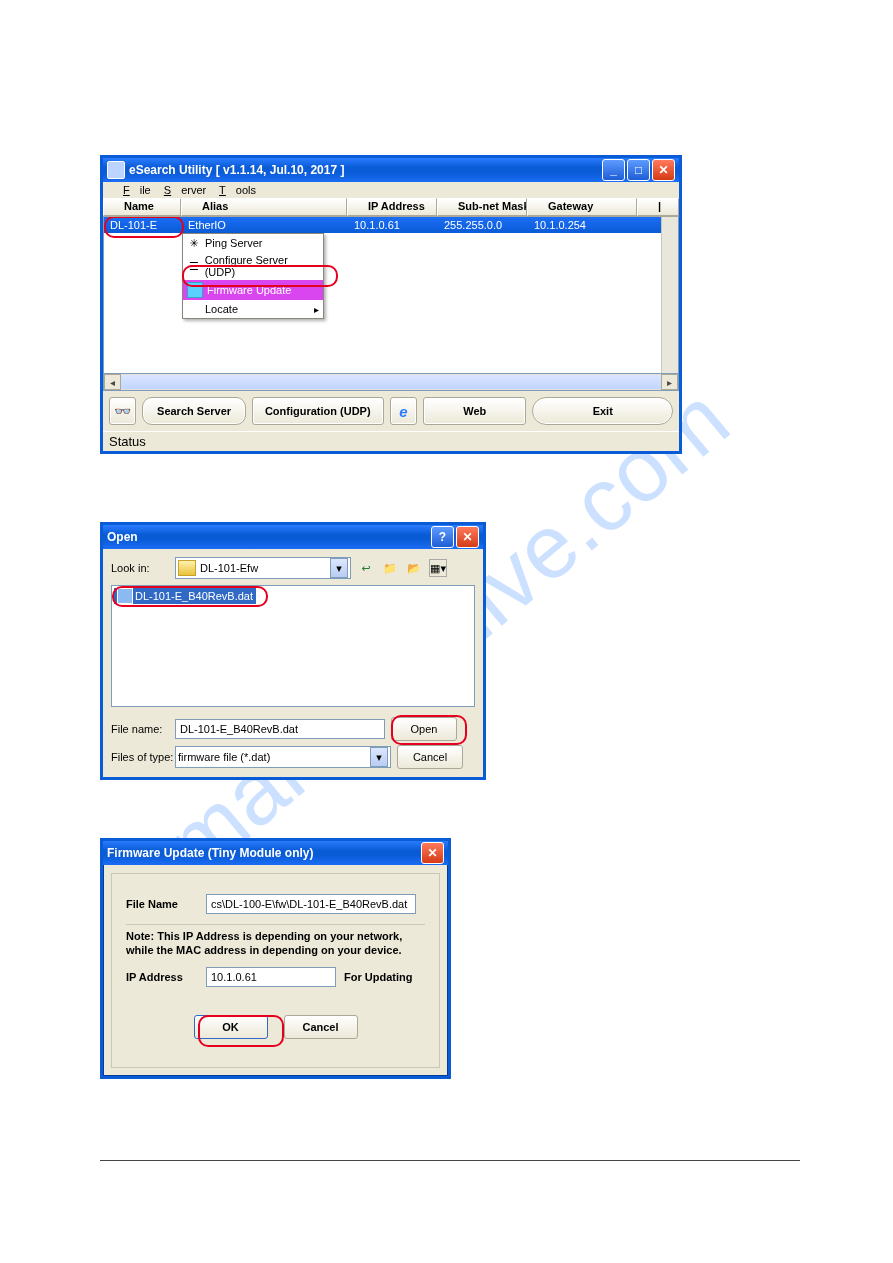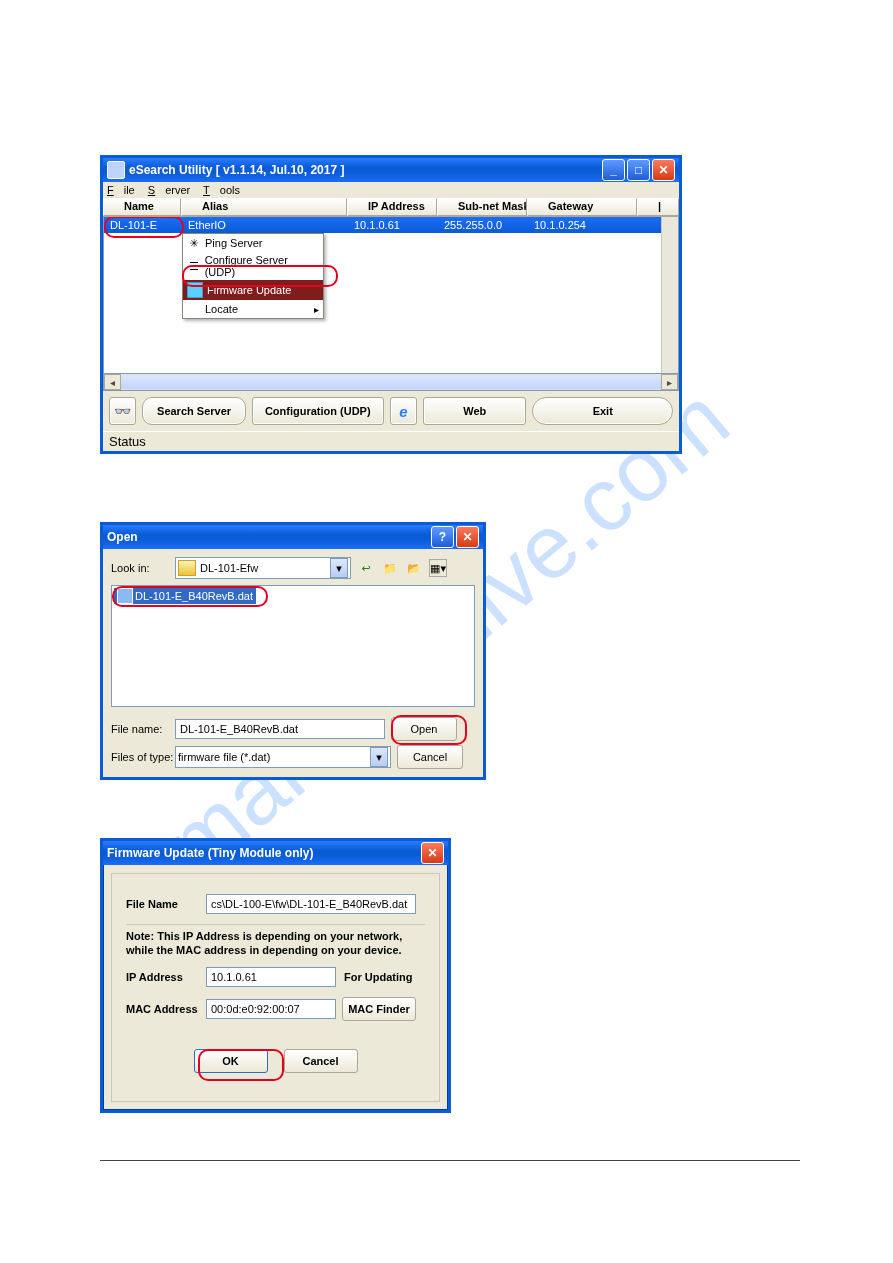--- a/index.html
+++ b/index.html
@@ -84,21 +84,21 @@
     color:#fff; display:flex;align-items:center;justify-content:center;font-weight:bold;
   }
   
   .win1 {
     left: 100px;
     top: 155px;
     width: 576px;
   }
   .menubar {
     background: #ece9d8;
-    padding: 2px 4px;
+    padding: 2px 20px;
     font-size: 11px;
   }
   .menubar span {
     margin-right: 10px;
     cursor: pointer;
   }
   .menubar .ul { text-decoration: underline; }
   .list-header {
     display: flex;
     background: #ece9d8;
@@ -164,21 +164,21 @@
   }
   .cm-item .cm-icon {
     width: 14px;
     height: 14px;
     margin-right: 4px;
     display: inline-flex;
     align-items: center;
     justify-content: center;
   }
   .cm-item.sel {
-    background: #7f1d1d;
+    background: #d946ef;
     color: #fff;
   }
   .cm-sub {
     margin-left: auto;
     font-size: 10px;
   }
   .hscroll {
     height: 16px;
     background: #e4e2d8;
     border: 1px solid #7f9db9;
@@ -521,25 +521,20 @@
       <div style="border-top:1px solid #c9c7ba;margin:4px 0;"></div>
       <div class="note">
         <span>Note: This IP Address is depending on your network,</span><br>
         <span>while the  MAC address in depending on your device.</span>
       </div>
       <div class="frow">
         <div class="flabel">IP Address</div>
         <input class="textbox-inp" style="width: 130px;" value="10.1.0.61">
         <span class="after-label">For Updating</span>
       </div>
-      <div class="frow">
-        <div class="flabel">MAC Address</div>
-        <input class="textbox-inp" style="width: 130px;" value="00:0d:e0:92:00:07">
-        <div class="dlg-btn" style="width:72px;font-weight:bold;">MAC Finder</div>
-      </div>
       <div class="frow" style="justify-content:center;margin-top:28px;">
         <div class="dlgbtn" style="border:1px solid #316ac5;">OK</div>
         <div class="dlgbtn">Cancel</div>
       </div>
 
       <div style="position:relative;height:0;">
         <div class="red-ring" style="left:72px; top:-34px; width:82px; height:28px;"></div>
       </div>
     </div>
   </div>

